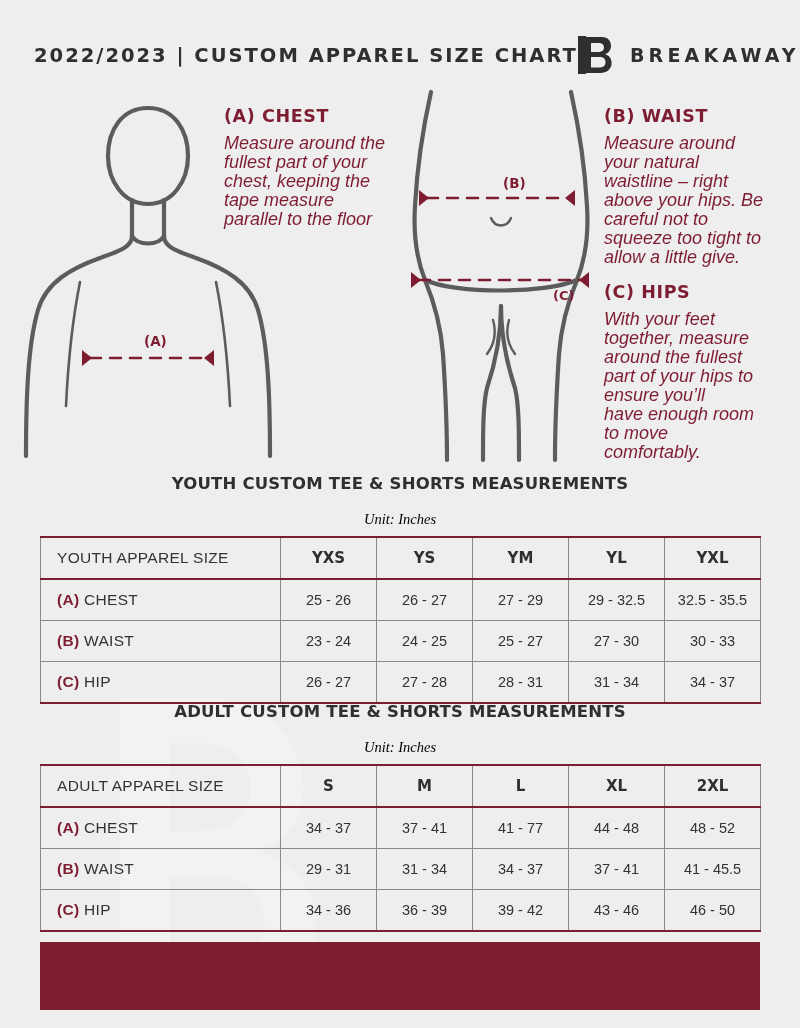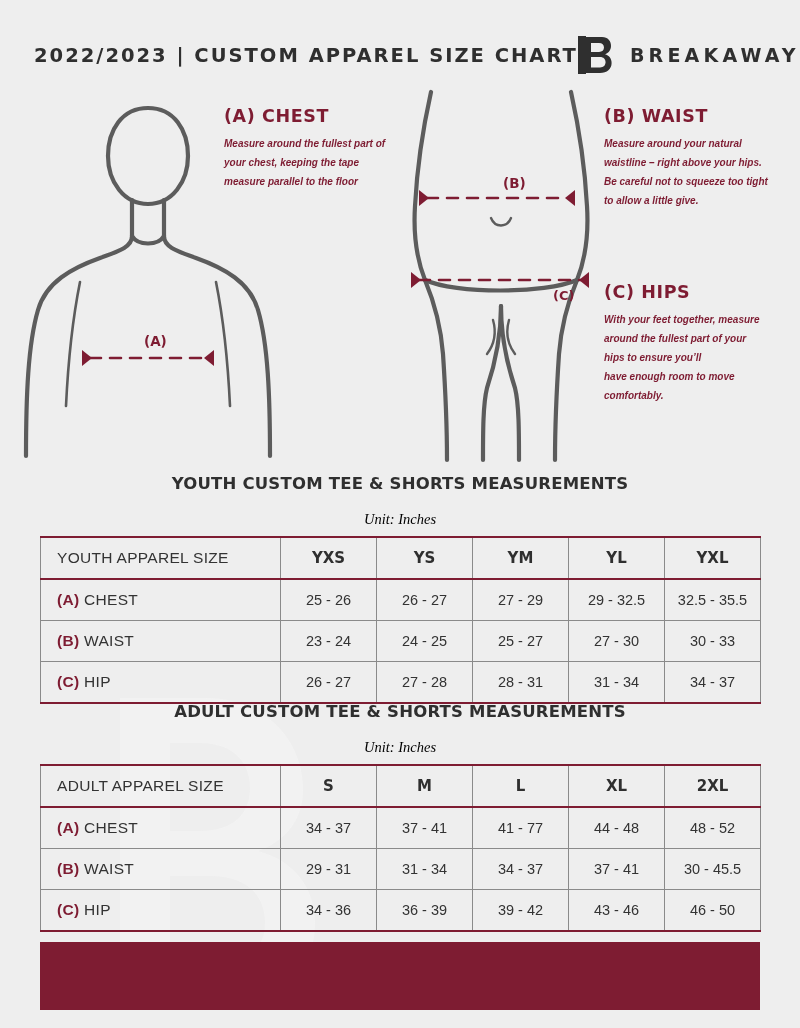--- a/index.html
+++ b/index.html
@@ -82,25 +82,24 @@
     font-family: "DejaVu Sans", sans-serif;
     font-weight: bold;
     font-size: 17.5px;
     color: #7e1c32;
     letter-spacing: 0.6px;
   }
   .callout-body {
     position: absolute;
     font-family: "Liberation Sans", sans-serif;
     font-style: italic;
-    font-size: 10px;
+    font-size: 18px;
     line-height: 19px;
     color: #7e1c32;
     width: 175px;
-    font-weight: bold;
   }
 
   
   .table-block {
     position: absolute;
     left: 40px;
     width: 720px;
   }
   .tbl-title {
     text-align: center;
@@ -335,21 +334,21 @@
           <td>41 - 77</td>
           <td>44 - 48</td>
           <td>48 - 52</td>
         </tr>
         <tr>
           <td class="rowhead"><span class="tag">(B)</span> <span>WAIST</span></td>
           <td>29 - 31</td>
           <td>31 - 34</td>
           <td>34 - 37</td>
           <td>37 - 41</td>
-          <td>30 - 45.5</td>
+          <td>41 - 45.5</td>
         </tr>
         <tr class="bot-accent">
           <td class="rowhead"><span class="tag">(C)</span> <span>HIP</span></td>
           <td>34 - 36</td>
           <td>36 - 39</td>
           <td>39 - 42</td>
           <td>43 - 46</td>
           <td>46 - 50</td>
         </tr>
       </tbody>

